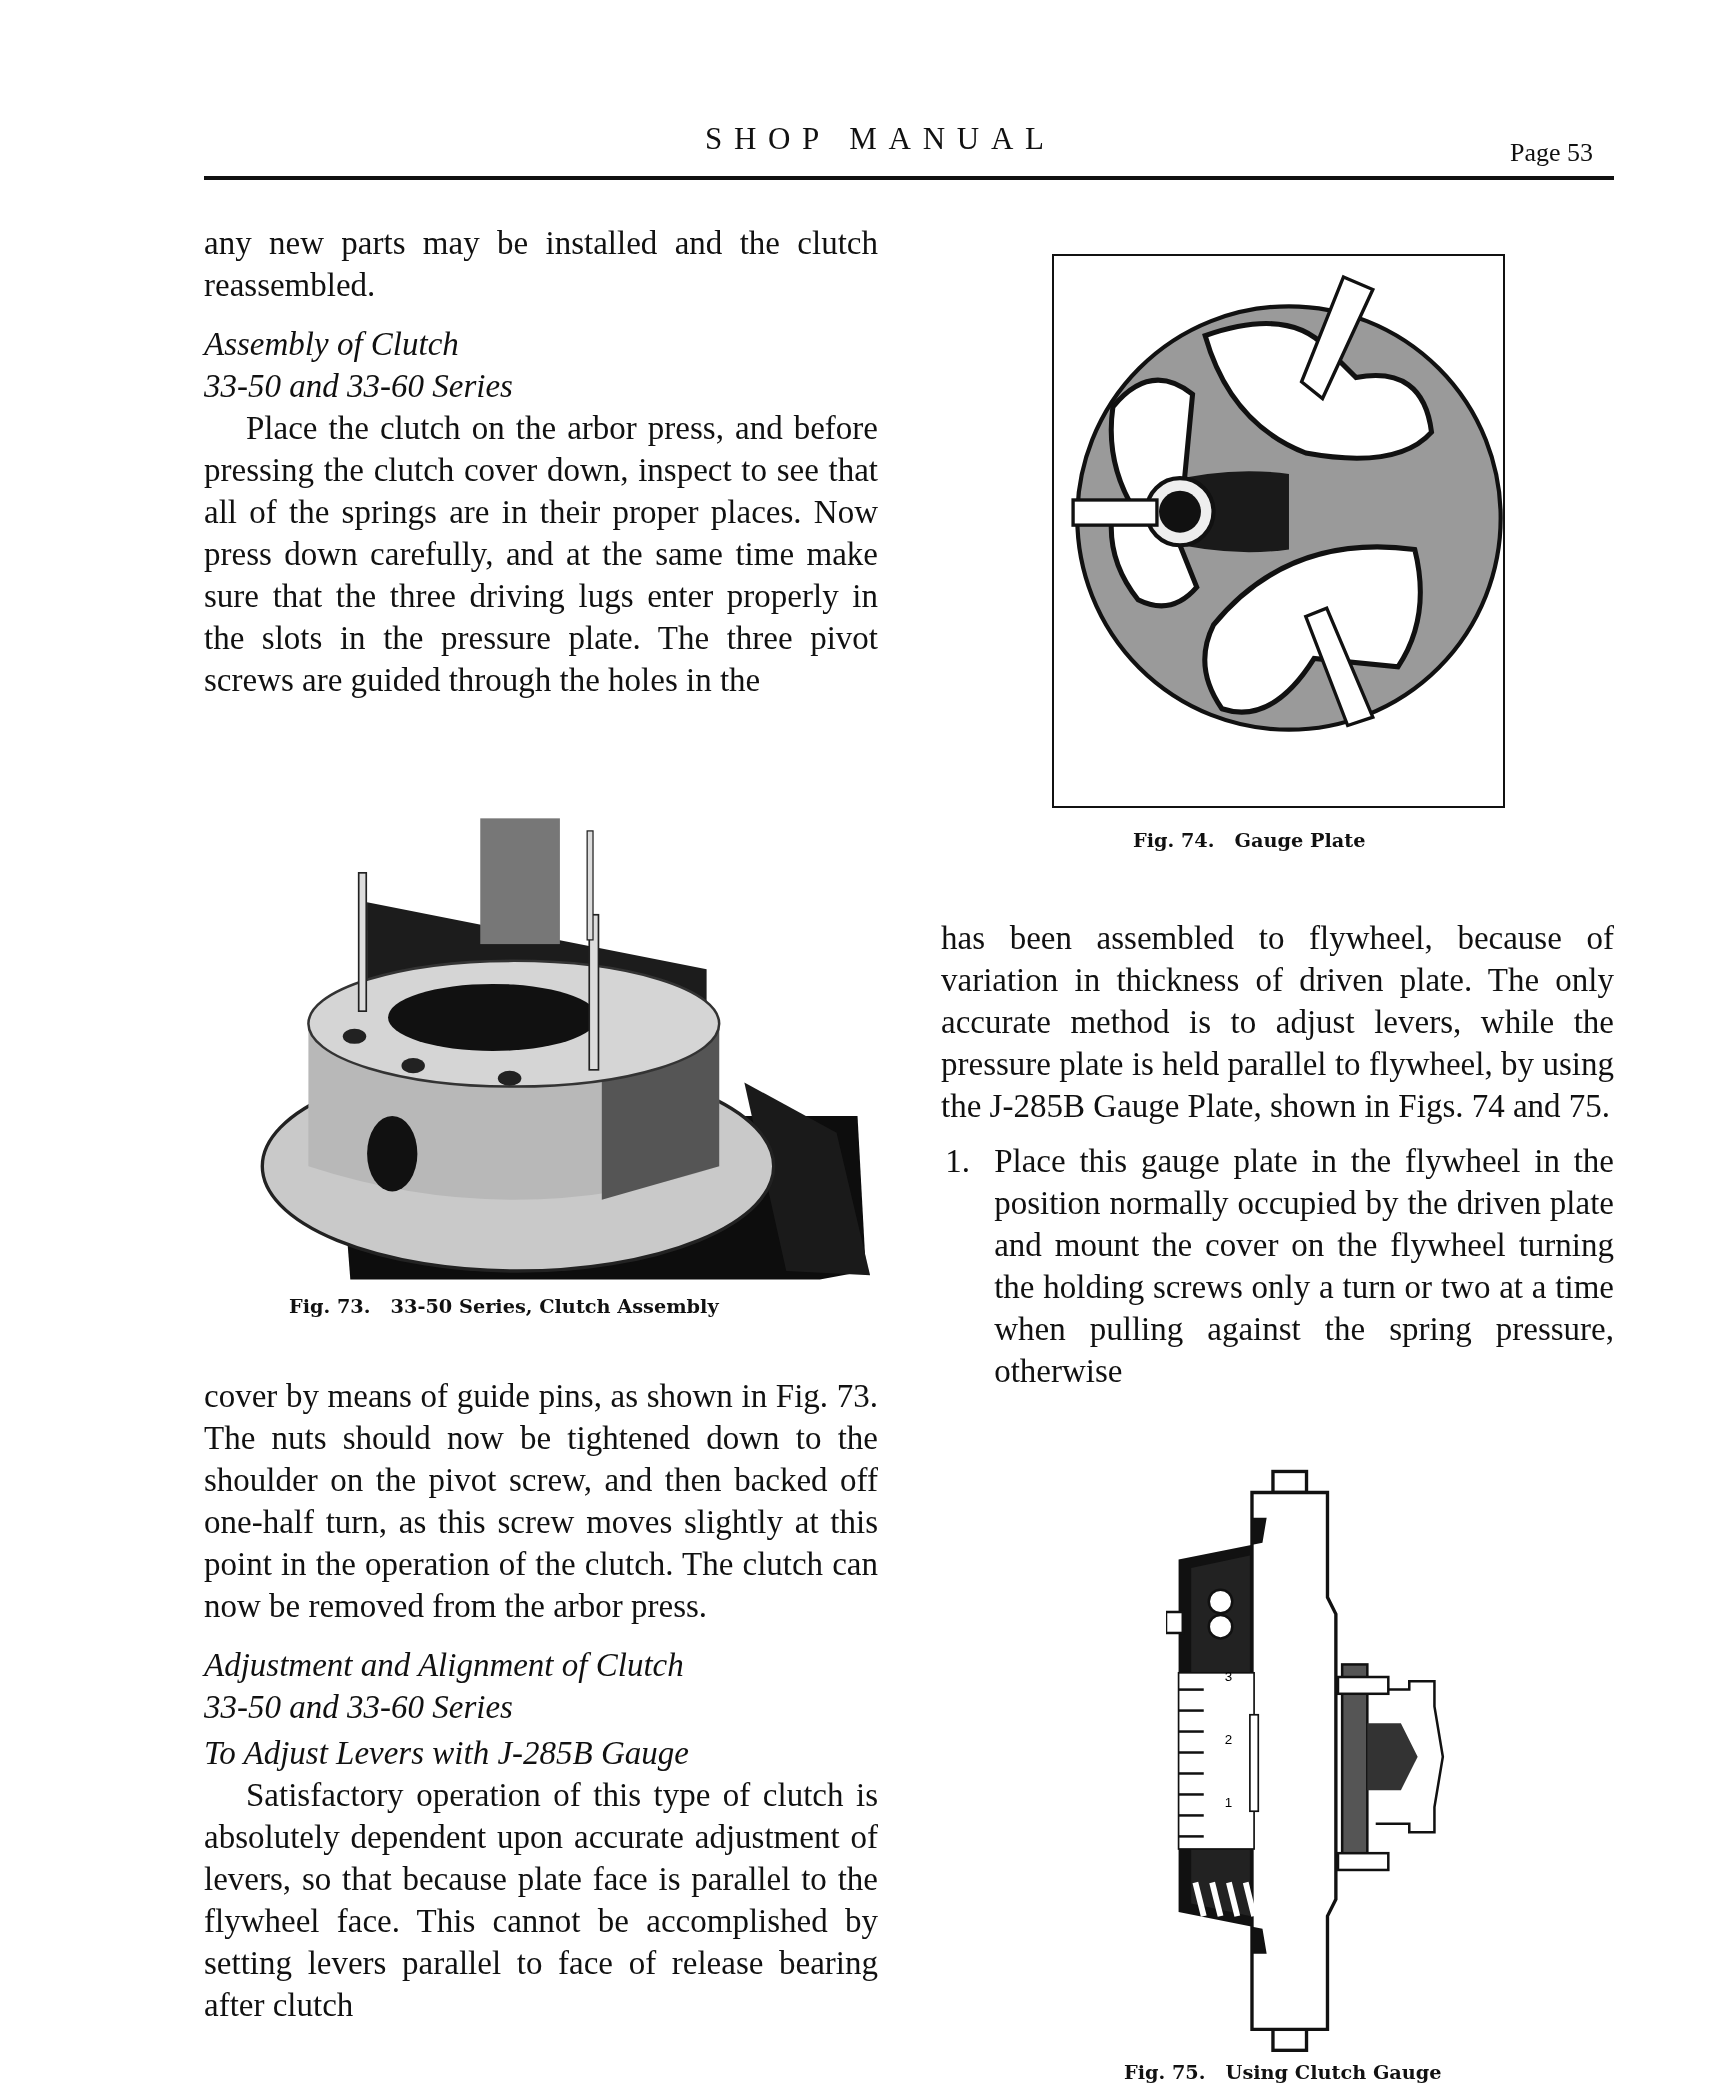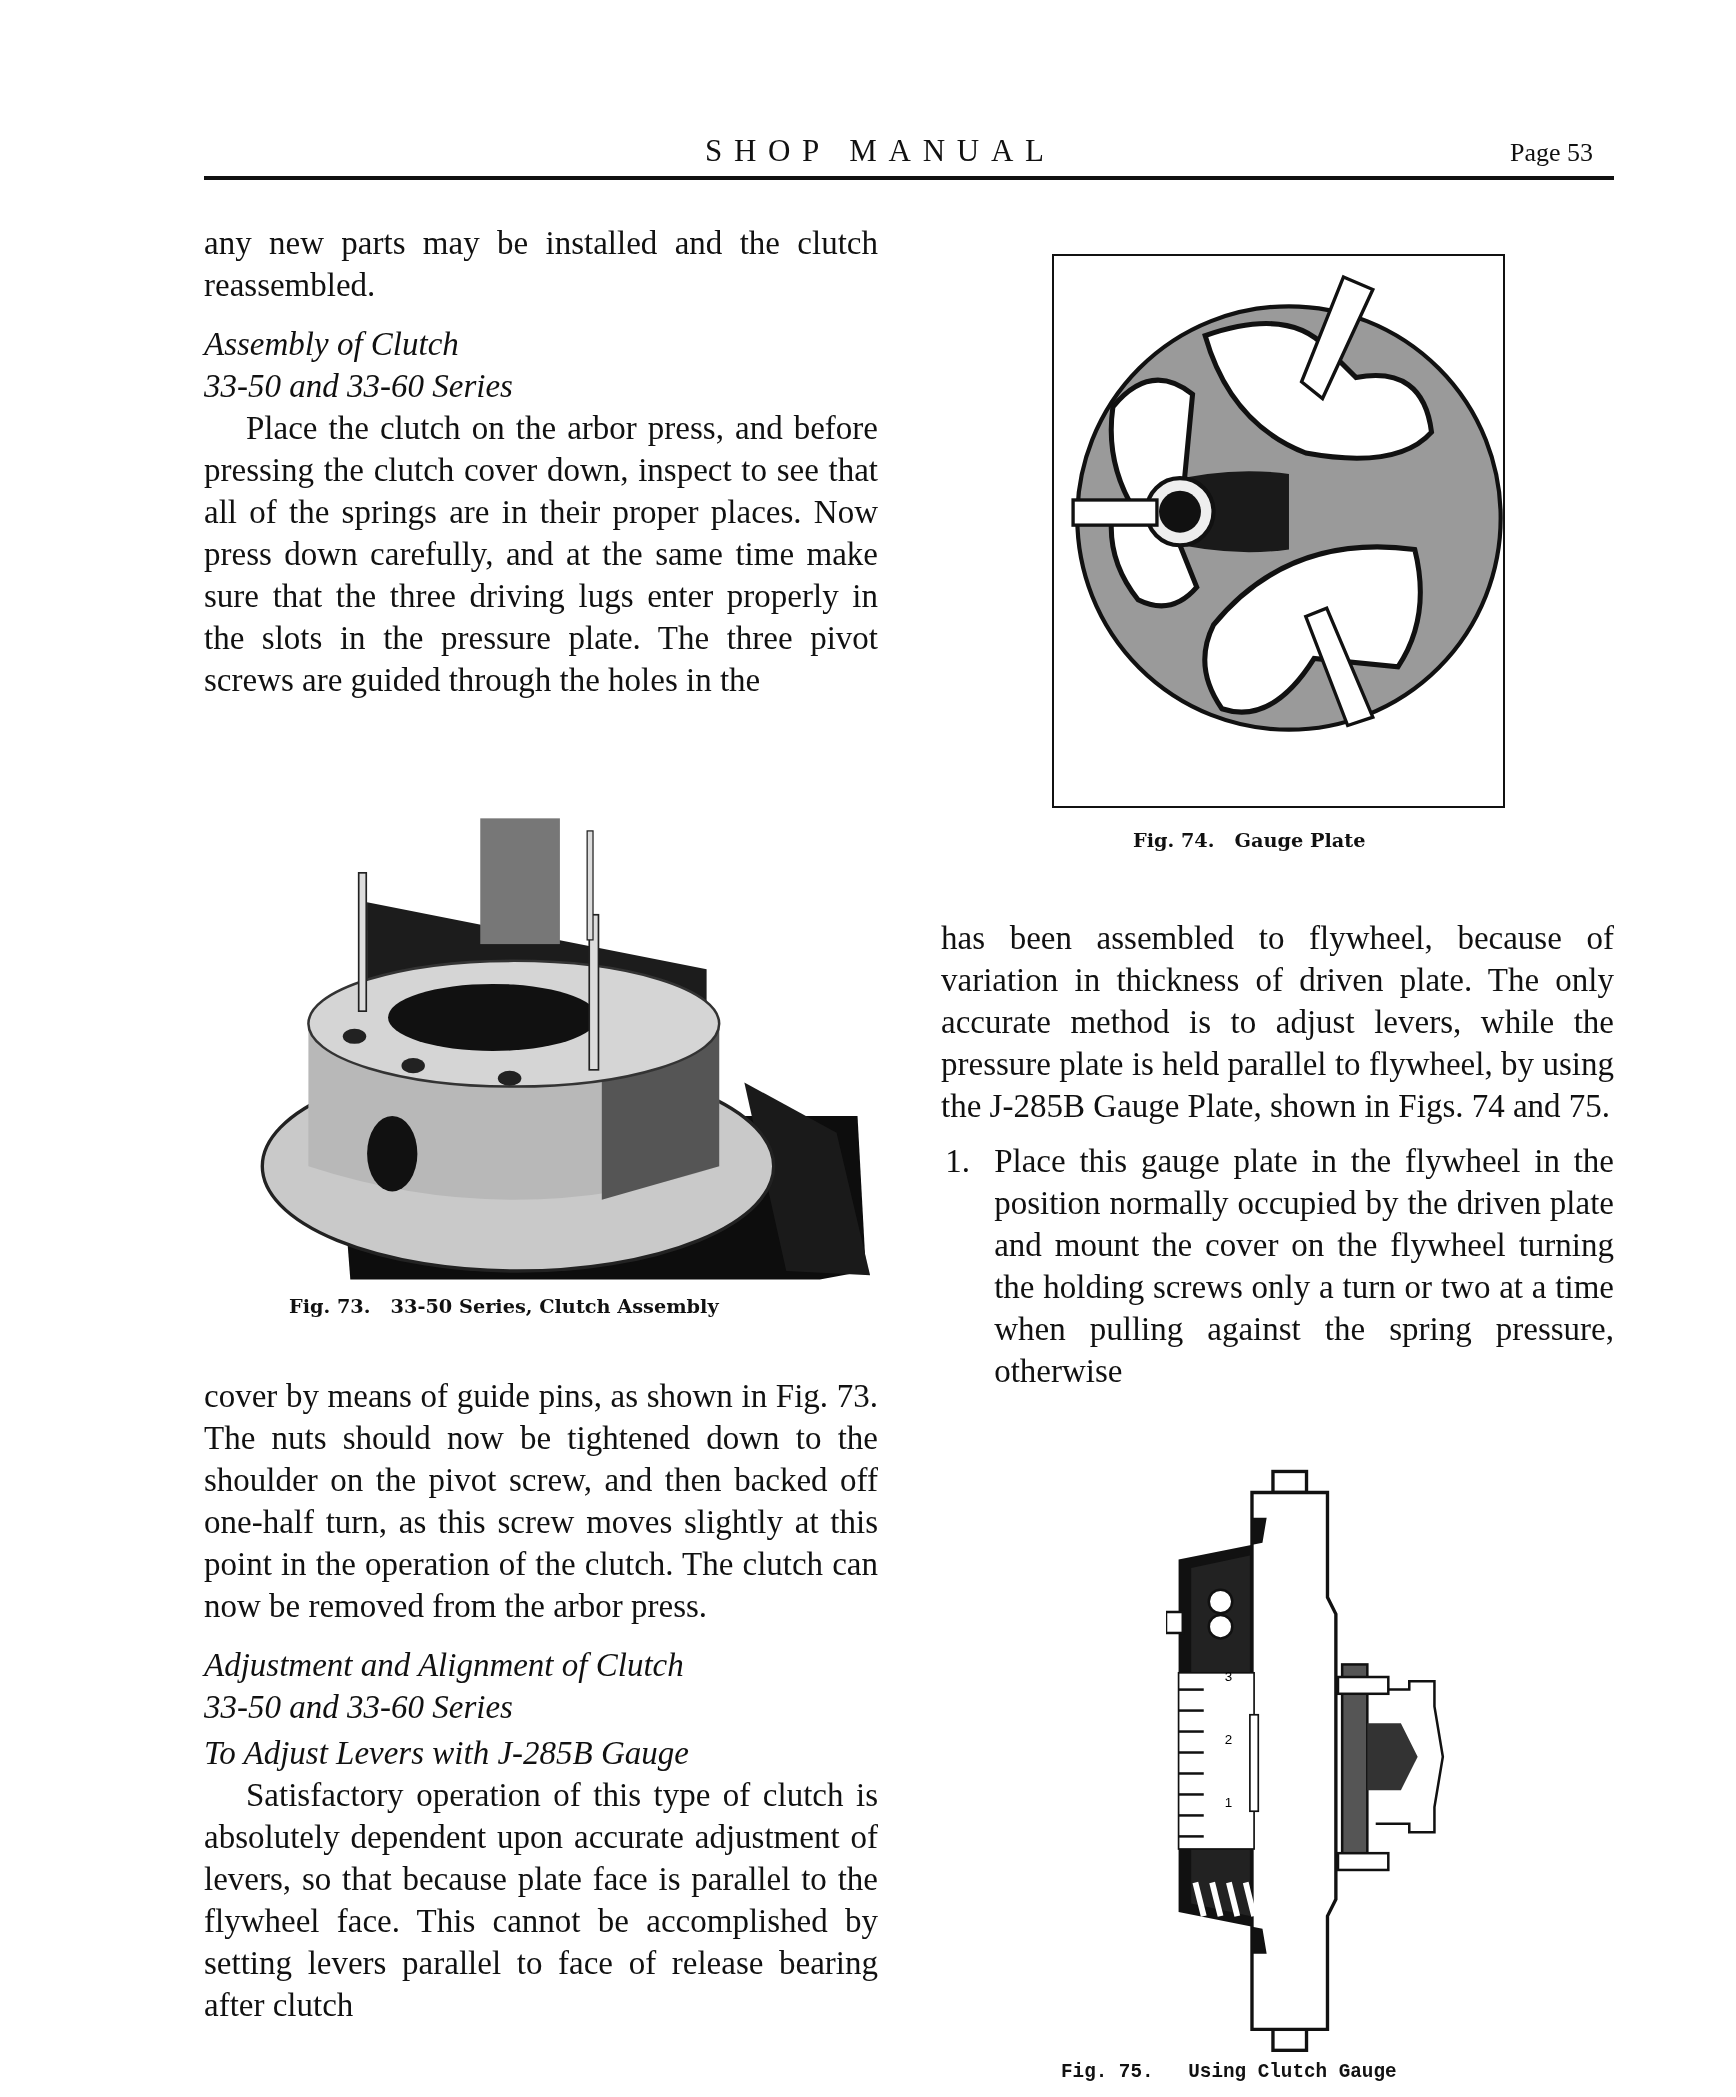--- a/index.html
+++ b/index.html
@@ -1,18 +1,18 @@
 <!DOCTYPE html>
 <html style="font-size:6.7px"><head>
 <meta charset="utf-8">
 <style>
   html, body { margin:0; padding:0; background:#ffffff; }
   body { width:1736px; height:2258px; position:relative; overflow:hidden; font-family:"DejaVu Serif", "Liberation Serif", serif; color:#111; }
   .abs { position:absolute; }
-  .header-title { top:133px; left:705px; font-size:31px; letter-spacing:11.7px; font-family:"Liberation Serif", serif; }
+  .header-title { top:121px; left:705px; font-size:31px; letter-spacing:11.7px; font-family:"Liberation Serif", serif; }
   .header-page { top:138px; left:1510px; font-size:26px; font-family:"Liberation Serif", serif; }
   .rule { top:176px; left:204px; width:1410px; height:3.8px; background:#111; }
   .col { position:absolute; font-family:"Liberation Serif", serif; font-size:33px; line-height:42px; text-align:justify; }
   .col p { margin:0; }
   .indent { text-indent:42px; }
   .heading { font-style:italic; margin:0; }
   .heading-gap { margin-top:17px !important; }
   .caption { position:absolute; font-family:"DejaVu Serif", serif; font-weight:bold; font-size:19.3px; white-space:pre; }
   .fig74-box { position:absolute; left:1052px; top:254px; width:449px; height:550px; border:2.1px solid #111; background:#fff; }
   .list-item { display:flex; }
@@ -134,14 +134,14 @@
 
   <rect x="200" y="600" width="20" height="230" fill="#fff" stroke="#111" stroke-width="4"></rect>
   <rect x="420" y="480" width="60" height="460" fill="#555" stroke="#111" stroke-width="6"></rect>
   <path d="M480 620 L560 620 L600 700 L560 780 L480 780 Z" fill="#333"></path>
 
   <path d="M500 540 L580 540 L580 520 L640 520 L640 580 L660 700 L640 820 L640 880 L580 880 L580 860 L500 860" fill="none" stroke="#111" stroke-width="6"></path>
 
   <rect x="410" y="510" width="120" height="40" fill="#fff" stroke="#111" stroke-width="6"></rect>
   <rect x="410" y="930" width="120" height="40" fill="#fff" stroke="#111" stroke-width="6"></rect>
 </svg>
-<div class="caption" style="left:1061px; top:2061px;font-family:Liberation Mono, monospace;">Fig. 75.   Using Clutch Gauge</div>
+<div class="caption" style="left:1124px; top:2061px;">Fig. 75.   Using Clutch Gauge</div>
 
 
 </body></html>

